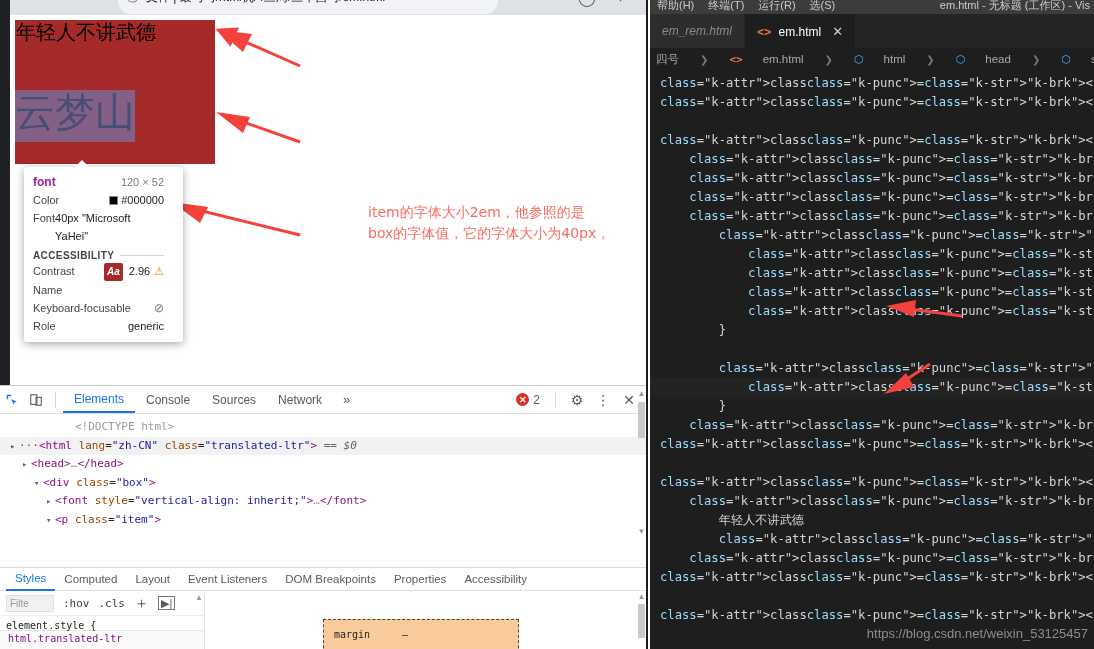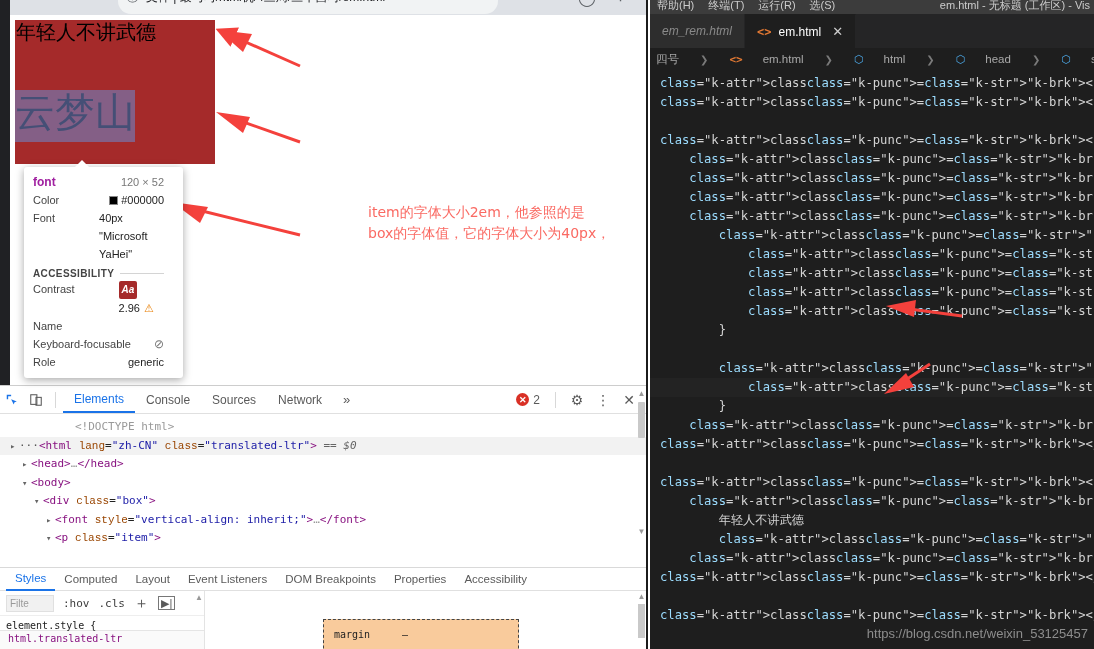--- a/index.html
+++ b/index.html
@@ -96,21 +96,21 @@
   }
   .tip:before {
     content: ""; position: absolute; left: 50px; top: -7px;
     border-left: 8px solid transparent; border-right: 8px solid transparent;
     border-bottom: 8px solid #fff;
   }
   .tip-row { display: flex; justify-content: space-between; align-items: baseline; line-height: 18px; }
   .tip-tag { color: #a020a0; font-weight: bold; font-size: 12px; }
   .tip-dim { color: #777; font-size: 11px; }
   .tip-k { color: #444; }
-  .tip-v { color: #222; margin-left: 44px; }
+  .tip-v { color: #222; }
   .swatch-blk { display:inline-block; width:9px; height:9px; background:#000; border:1px solid #888; margin-right:3px; vertical-align:-1px;}
   .tip-sep { display:flex; align-items:center; gap:6px; margin-top:5px; margin-bottom:1px; }
   .tip-sec { font-size: 10px; letter-spacing: .4px; color: #444; font-weight: bold;}
   .tip-line { flex: 1; height: 1px; background: #d4d4d4; }
   .aa-chip {
     display:inline-block; background:#a52a2a; color:#fff; font-size:10px;
     padding: 0 3px; border-radius:2px; margin-right: 6px; font-weight:bold;
   }
   .warn-ico { color:#e8820c; font-size:11px; margin-left:4px; }
   .no-ico { color:#777; font-size:12px; }
@@ -159,21 +159,21 @@
     font-size: 11px;
     line-height: 18.5px;
     padding: 4px 0 0 0;
     overflow: hidden;
     background:#fff;
   }
   .dom-line { padding-left: 10px; white-space: nowrap; color: #222; }
   .dom-line.sel { background: #f2f2f2; }
   .tw { color:#666; font-size:9px; display:inline-block; width:9px; }
   .tg { color: #881280; }
-  .at { color: #994500; font-family: Liberation Mono, monospace; }
+  .at { color: #994500; }
   .av { color: #1a1aa6; }
   .dim { color: #999; }
   .eq { color:#666; font-style: italic; }
   .ell { color:#555; letter-spacing:0px; }
 
   .crumb-bar {
     position:absolute; left:0; bottom:0; width: 648px; height: 19px;
     border-top:1px solid #e5e5e5; background:#fafafa;
     font-family: "DejaVu Sans Mono", monospace; font-size:10px;
     padding: 2px 0 0 8px; color:#881280; overflow:hidden;
@@ -383,21 +383,20 @@
           <div class="dt-ico-btn" style="font-size:14px;">⚙</div>
           <div class="dt-ico-btn" style="font-size:14px;">⋮</div>
           <div class="dt-ico-btn" style="font-size:14px;">✕</div>
         </div>
       </div>
 
       <div class="dom-tree" id="dom-tree">
           <div class="dom-line" style="padding-left: 22px; margin-left: 44px;"><span class="tw"></span><span class="dim">&lt;!DOCTYPE html&gt;</span></div>
           <div class="dom-line sel" style="padding-left: 10px;"><span class="tw">▸</span><span class="ell">···</span><span class="tg">&lt;html</span> <span class="at">lang</span>=<span class="av">"zh-CN"</span> <span class="at">class</span>=<span class="av">"translated-ltr"</span><span class="tg">&gt;</span> <span class="eq">== $0</span></div>
           <div class="dom-line" style="padding-left: 22px;"><span class="tw">▸</span><span class="tg">&lt;head&gt;</span><span class="dim">…</span><span class="tg">&lt;/head&gt;</span></div>
-          <div class="dom-line" style="padding-left: 22px;"><span class="tw">▾</span><span class="tg">&lt;body&gt;</span></div>
           <div class="dom-line" style="padding-left: 34px;"><span class="tw">▾</span><span class="tg">&lt;div</span> <span class="at">class</span>=<span class="av">"box"</span><span class="tg">&gt;</span></div>
           <div class="dom-line" style="padding-left: 46px;"><span class="tw">▸</span><span class="tg">&lt;font</span> <span class="at">style</span>=<span class="av">"vertical-align: inherit;"</span><span class="tg">&gt;</span><span class="dim">…</span><span class="tg">&lt;/font&gt;</span></div>
           <div class="dom-line" style="padding-left: 46px;"><span class="tw">▾</span><span class="tg">&lt;p</span> <span class="at">class</span>=<span class="av">"item"</span><span class="tg">&gt;</span></div>
         </div>
 
       <div class="dom-scroll">
         <div class="arrow">▲</div>
         <div class="thumb"></div>
         <div class="arrow" style="position:absolute;bottom:0;left:0;width:9px;">▼</div>
       </div>

